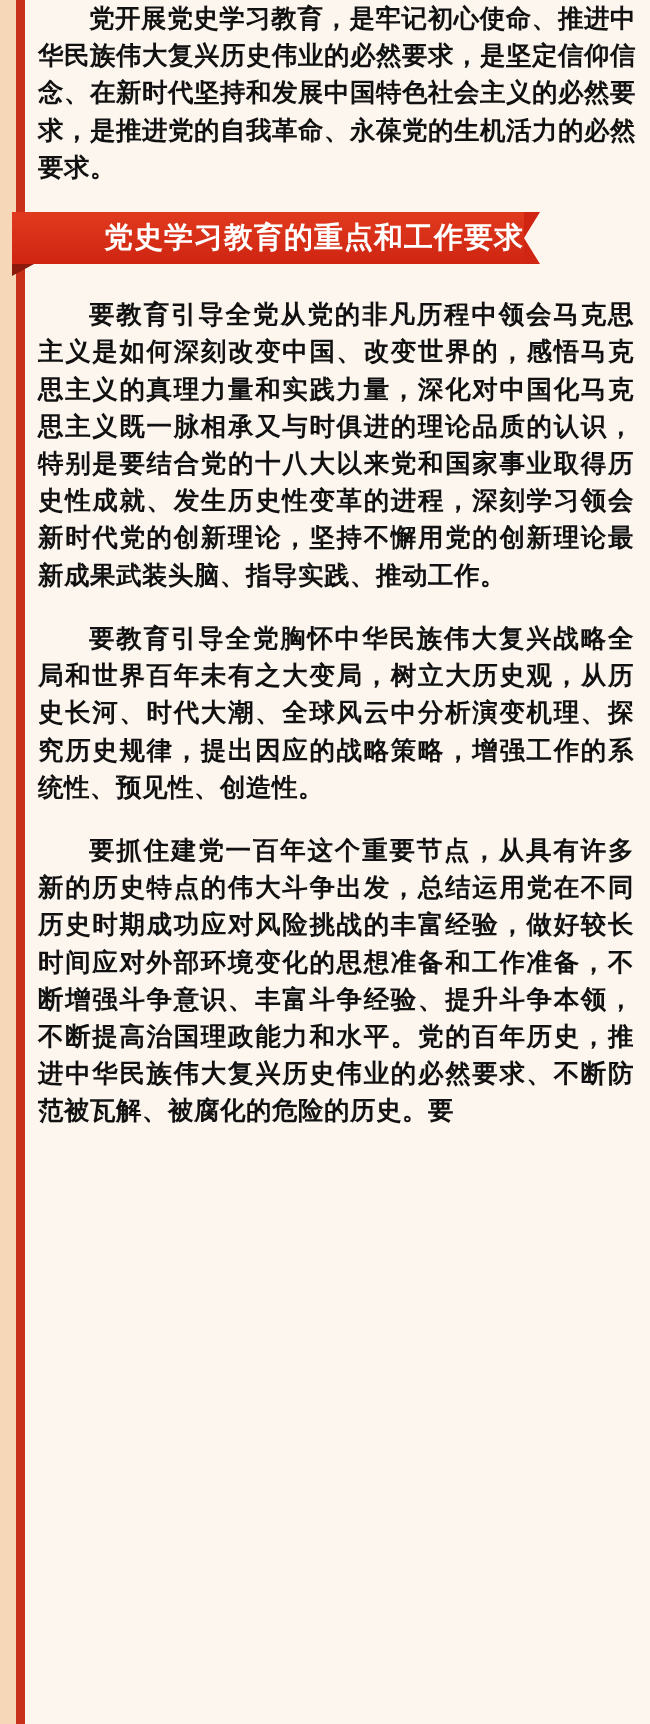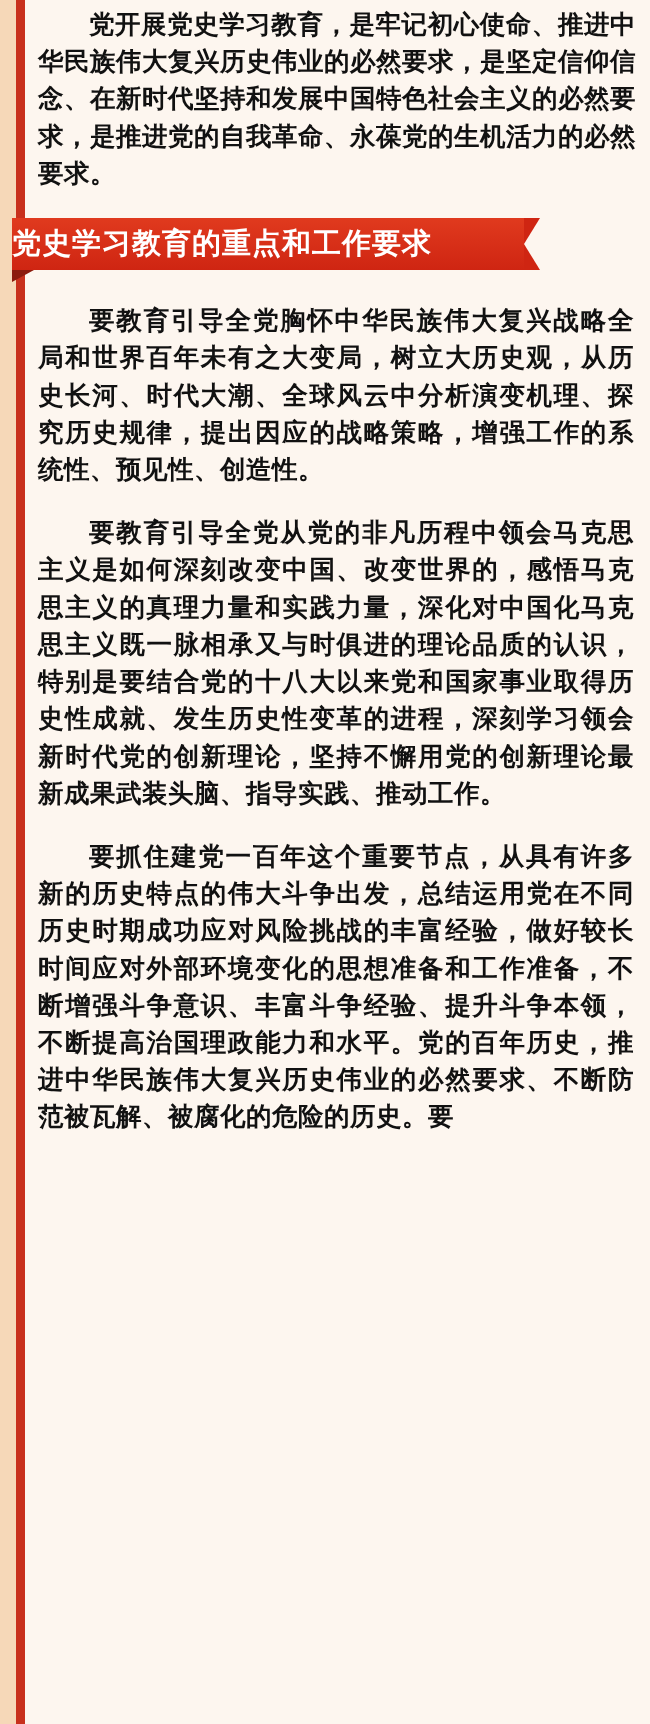--- a/index.html
+++ b/index.html
@@ -64,39 +64,38 @@
     letter-spacing: 0.5px;
     text-align: justify;
     text-justify: inter-ideograph;
     margin: 0 0 26px 0;
   }
   p.para.indent {
     text-indent: 2em;
   }
   .first-block {
     margin-top: 0;
-    padding-top: 6px;
   }
   
   .banner-wrap {
     position: relative;
     margin: 24px 0 22px -26px;
     width: 540px;
     height: 62px;
   }
   .banner {
     position: absolute;
     left: 0;
     top: 0;
     width: 512px;
     height: 52px;
     background: linear-gradient(180deg, #e03a1e 0%, #cf2512 100%);
     display: flex;
     align-items: center;
-    justify-content: flex-start;
+    justify-content: flex-end;
   }
   .banner-text {
     color: #ffffff;
     font-size: 29px;
     font-weight: bold;
     letter-spacing: 1px;
     font-family: "DejaVu Sans", "Liberation Sans", sans-serif;
     white-space: nowrap;
   }
   .banner-tail {
@@ -138,19 +137,19 @@
 
     <div class="banner-wrap">
       <div class="banner">
         <span class="banner-text">党史学习教育的重点和工作要求</span>
       </div>
       <div class="banner-fold"></div>
       <div class="banner-tail"></div>
     </div>
 
     <div class="para-group">
+      <p class="para indent">要教育引导全党从党的非凡历程中领会马克思主义是如何深刻改变中国、改变世界的，感悟马克思主义的真理力量和实践力量，深化对中国化马克思主义既一脉相承又与时俱进的理论品质的认识，特别是要结合党的十八大以来党和国家事业取得历史性成就、发生历史性变革的进程，深刻学习领会新时代党的创新理论，坚持不懈用党的创新理论最新成果武装头脑、指导实践、推动工作。</p>
       <p class="para indent">要教育引导全党胸怀中华民族伟大复兴战略全局和世界百年未有之大变局，树立大历史观，从历史长河、时代大潮、全球风云中分析演变机理、探究历史规律，提出因应的战略策略，增强工作的系统性、预见性、创造性。</p>
-      <p class="para indent">要教育引导全党从党的非凡历程中领会马克思主义是如何深刻改变中国、改变世界的，感悟马克思主义的真理力量和实践力量，深化对中国化马克思主义既一脉相承又与时俱进的理论品质的认识，特别是要结合党的十八大以来党和国家事业取得历史性成就、发生历史性变革的进程，深刻学习领会新时代党的创新理论，坚持不懈用党的创新理论最新成果武装头脑、指导实践、推动工作。</p>
       <p class="para indent">要抓住建党一百年这个重要节点，从具有许多新的历史特点的伟大斗争出发，总结运用党在不同历史时期成功应对风险挑战的丰富经验，做好较长时间应对外部环境变化的思想准备和工作准备，不断增强斗争意识、丰富斗争经验、提升斗争本领，不断提高治国理政能力和水平。党的百年历史，推进中华民族伟大复兴历史伟业的必然要求、不断防范被瓦解、被腐化的危险的历史。要</p>
     </div>
 
   </div>
 </div>
 
 </body></html>

